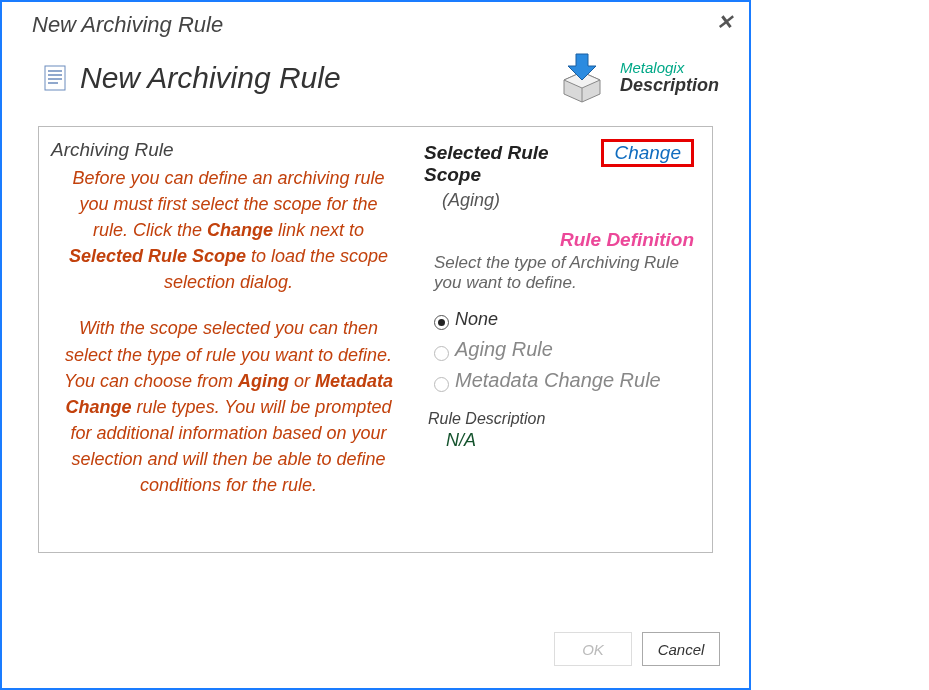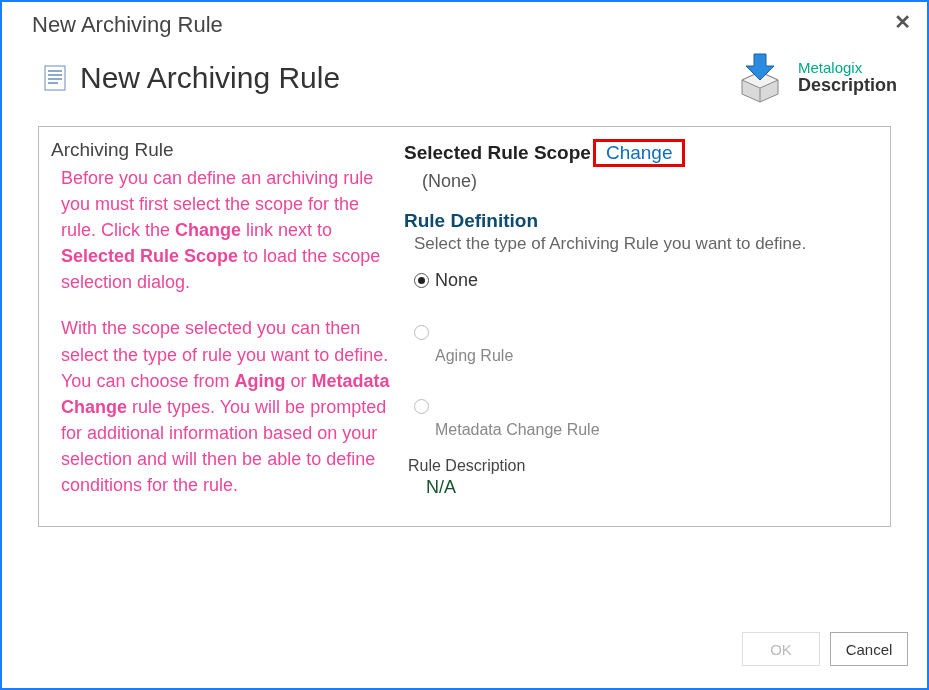--- a/index.html
+++ b/index.html
@@ -3,26 +3,27 @@
 <meta charset="utf-8">
 <style>
   * { box-sizing: border-box; }
   html, body {
     margin: 0; padding: 0;
     font-family: "Segoe UI", "Segoe UI Light", Arial, sans-serif;
     background: #fff;
     color: #333;
   }
   .window {
-    width: 929px;
+    width: 751px;
     height: 690px;
     border: 2px solid #1a7cff;
     position: relative;
     background: #fff;
     overflow: hidden;
+    font-style: italic;
   }
   .titlebar {
     padding: 10px 20px 0 30px;
     display: flex;
     justify-content: space-between;
     align-items: flex-start;
   }
   .titlebar-title {
     font-size: 22px;
     font-weight: 400;
@@ -70,40 +71,41 @@
   }
   .brand-big {
     font-size: 18px;
     color: #333;
     font-weight: bold;
     display: block;
   }
   .content-box {
     margin: 0 36px;
     border: 1px solid #bbb;
-    padding: 12px 18px 8px 12px;
-    display: flex;
-    gap: 8px;
+    padding: 12px 18px 34px 12px;
+    display: flex;
+    gap: 28px;
   }
   .left-col {
     flex: 0 0 345px;
   }
   .right-col {
     flex: 1;
   }
   .section-title {
     font-size: 19px;
     color: #444;
     margin-bottom: 4px;
   }
   .instr {
     font-size: 18px;
     line-height: 1.45;
-    color: #ec4899;
+    color: #c2410c;
     padding-left: 10px;
+    text-align: center;
   }
   .instr p { margin: 0 0 20px 0; }
   .instr b { font-weight: bold; }
   .scope-row {
     display: flex;
     align-items: baseline;
     gap: 2px;
     margin-bottom: 4px;
   }
   .scope-label {
@@ -125,35 +127,36 @@
   }
   .scope-value {
     font-size: 18px;
     color: #555;
     padding-left: 18px;
     margin-bottom: 18px;
   }
   .rule-def-title {
     font-size: 19px;
     font-weight: bold;
-    color: #0c4a6e;
+    color: #ec4899;
     margin-bottom: 2px;
+    text-align: right;
   }
   .rule-def-sub {
     font-size: 17px;
     color: #666;
     padding-left: 10px;
     margin-bottom: 16px;
   }
   .radio-group {
     padding-left: 10px;
   }
   .radio-row {
     display: flex;
-    align-items: center;
+    align-items: flex-end;
     gap: 6px;
     margin-bottom: 8px;
   }
   .radio {
     width: 15px; height: 15px;
     border-radius: 50%;
     border: 1.5px solid #555;
     display: inline-flex;
     align-items: center;
     justify-content: center;
@@ -167,39 +170,38 @@
   }
   .radio.disabled {
     border-color: #bbb;
   }
   .radio-label {
     font-size: 18px;
     color: #333;
   }
   .radio-label.disabled {
     color: #888;
-    font-size: 16px;
-    margin-top: 48px;
+    font-size: 20px;
   }
   .desc-title {
     font-size: 16px;
     color: #444;
     margin-top: 18px;
     margin-bottom: 2px;
     padding-left: 4px;
   }
   .desc-value {
     font-size: 18px;
     color: #14532d;
     padding-left: 22px;
   }
   .footer {
     position: absolute;
     bottom: 22px;
-    right: 19px;
+    right: 29px;
     display: flex;
     gap: 10px;
   }
   .btn {
     min-width: 78px;
     height: 34px;
     border: 1px solid #aaa;
     background: #fff;
     font-size: 15px;
     display: inline-flex;
@@ -268,21 +270,21 @@
       </div>
     </div>
 
     <div class="right-col">
       <div class="scope-row">
         <span class="scope-label">Selected Rule Scope</span>
         <span class="highlight-box">
           <span class="change-link">Change</span>
         </span>
       </div>
-      <div class="scope-value">(None)</div>
+      <div class="scope-value">(Aging)</div>
 
       <div class="rule-def-title">Rule Definition</div>
       <div class="rule-def-sub">Select the type of Archiving Rule you want to define.</div>
 
       <div class="radio-group">
         <div class="radio-row">
           <span class="radio selected"></span>
           <span class="radio-label">None</span>
         </div>
         <div class="radio-row">

